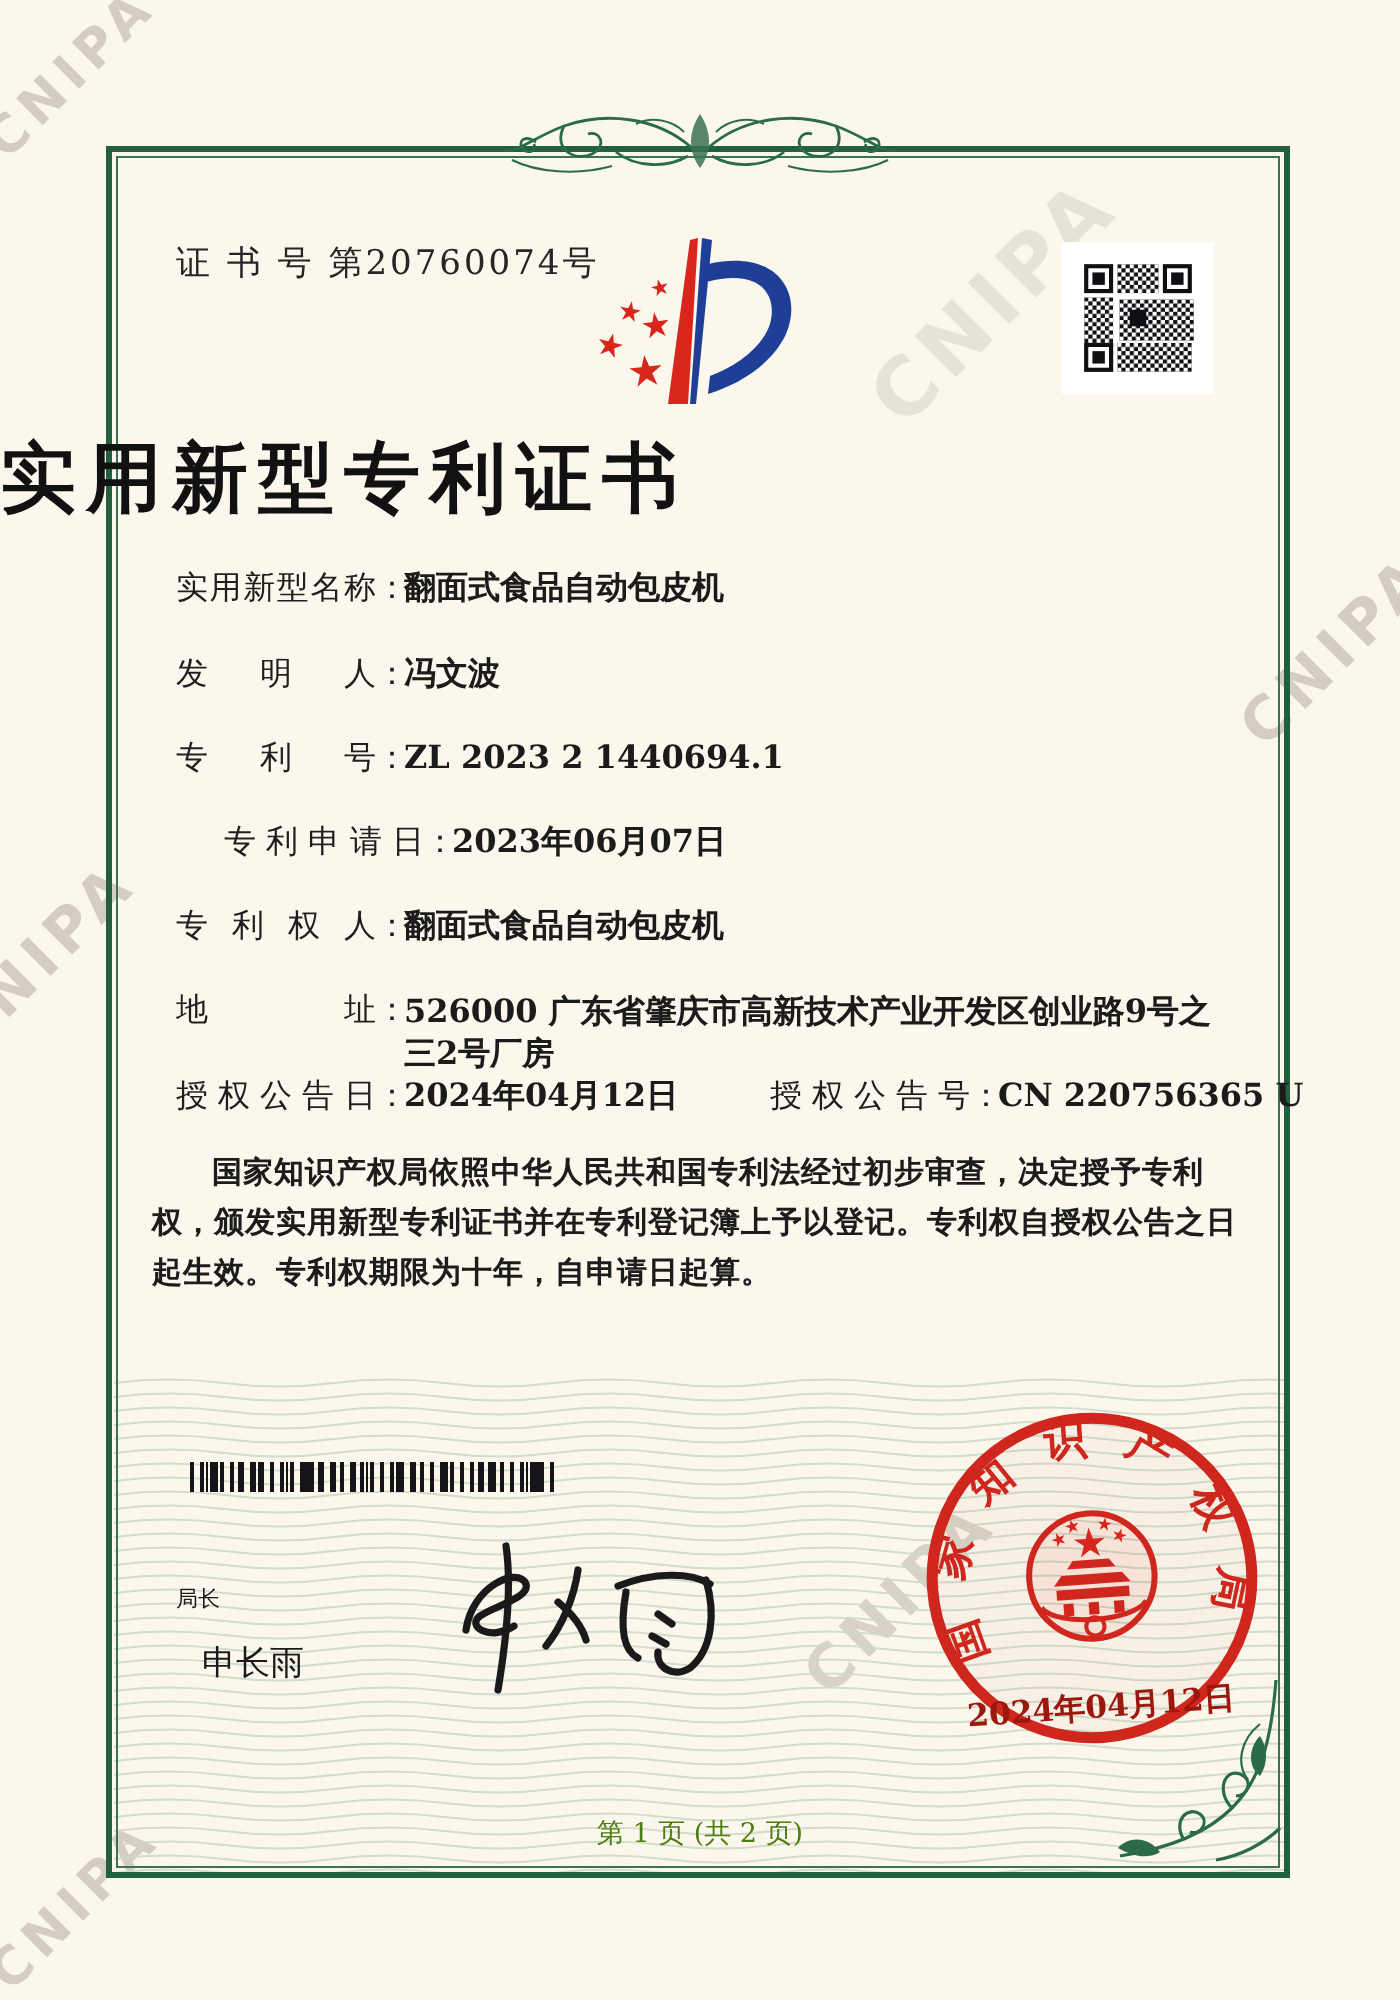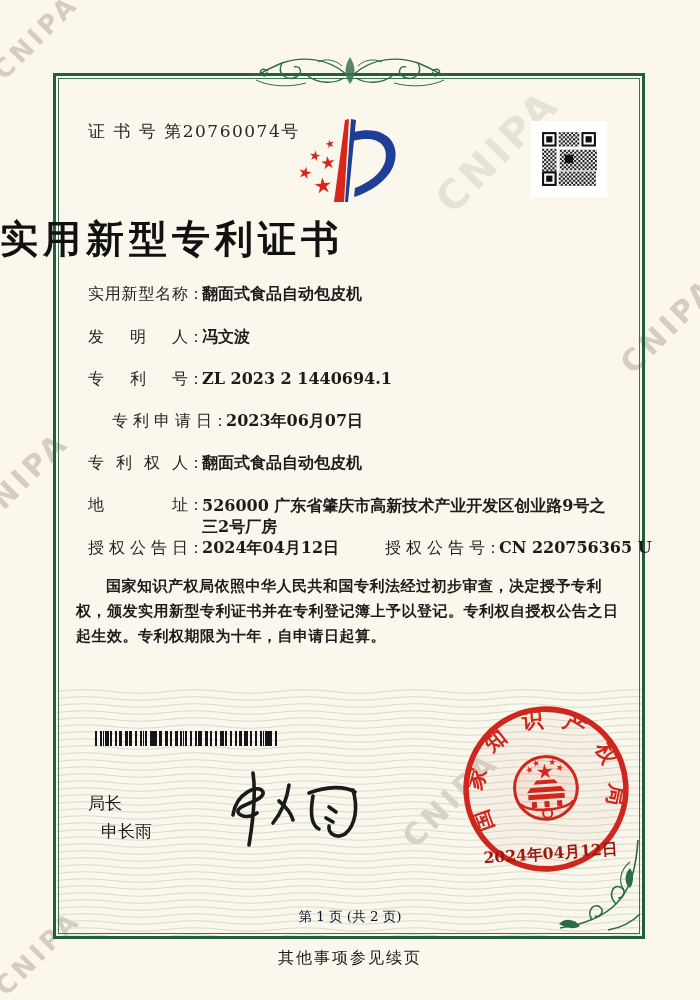--- a/index.html
+++ b/index.html
@@ -62,27 +62,27 @@
   .body-text p { text-indent:2em; margin:0;font-weight:bold; }
   
   .barcode {
     position:absolute; left:95px; top:731px; width:182px; height:15px;
     background:
       repeating-linear-gradient(90deg,#14141a 0 2px,transparent 2px 5px),
       repeating-linear-gradient(90deg,#14141a 0 1px,transparent 1px 8px),
       repeating-linear-gradient(90deg,transparent 0 11px,#14141a 11px 14px,transparent 14px 23px);
   }
   
-  .sig-title { position:absolute; left:88px; top:792px; font-size:17px; color:#1a1a1a; }
+  .sig-title { position:absolute; left:88px; top:792px; font-size:11px; color:#1a1a1a; }
   .sig-name  { position:absolute; left:101px; top:820px; font-size:17px; color:#1a1a1a; }
   .sig-hand  { position:absolute; left:205px; top:763px; width:172px; height:90px; }
   
   .seal { position:absolute; left:456px; top:699px; width:180px; height:180px; transform:rotate(-4deg); }
   
-  .page-num { position:absolute; left:0; right:0; top:908px; text-align:center; font-size:13.5px; color:#0f172a; }
+  .page-num { position:absolute; left:0; right:0; top:908px; text-align:center; font-size:13.5px; color:#4d7c0f; }
   .footer-note { position:absolute; left:0; right:0; top:948px; text-align:center; font-size:16px; letter-spacing:2px; color:#1c1c1c; }
 </style>
 </head>
 <body>
 
 <div class="page">
 
   <div class="wm wm1">CNIPA</div>
   <div class="wm wm2">CNIPA</div>
   <div class="wm wm3">CNIPA</div>
@@ -253,15 +253,14 @@
         <rect x="86.5" y="101" width="5" height="6"></rect>
         <rect x="99" y="101" width="5" height="6"></rect>
       </g>
       <path d="M63,102 C70,112 108,112 115,102" fill="none" stroke="#cf271d" stroke-width="2.5"></path>
       <circle cx="89" cy="113" r="4.5" fill="none" stroke="#cf271d" stroke-width="2"></circle>
     </g>
     <text x="89" y="158" text-anchor="middle" font-size="15.5" font-weight="bold" fill="#9c170d" style="font-family:'DejaVu Serif',serif;">2024年04月12日</text>
   </svg>
 
   <div class="page-num">第 1 页 (共 2 页)</div>
-  <div class="footer-note">其他事项参见续页</div>
 
 </div>
 
 </body></html>

